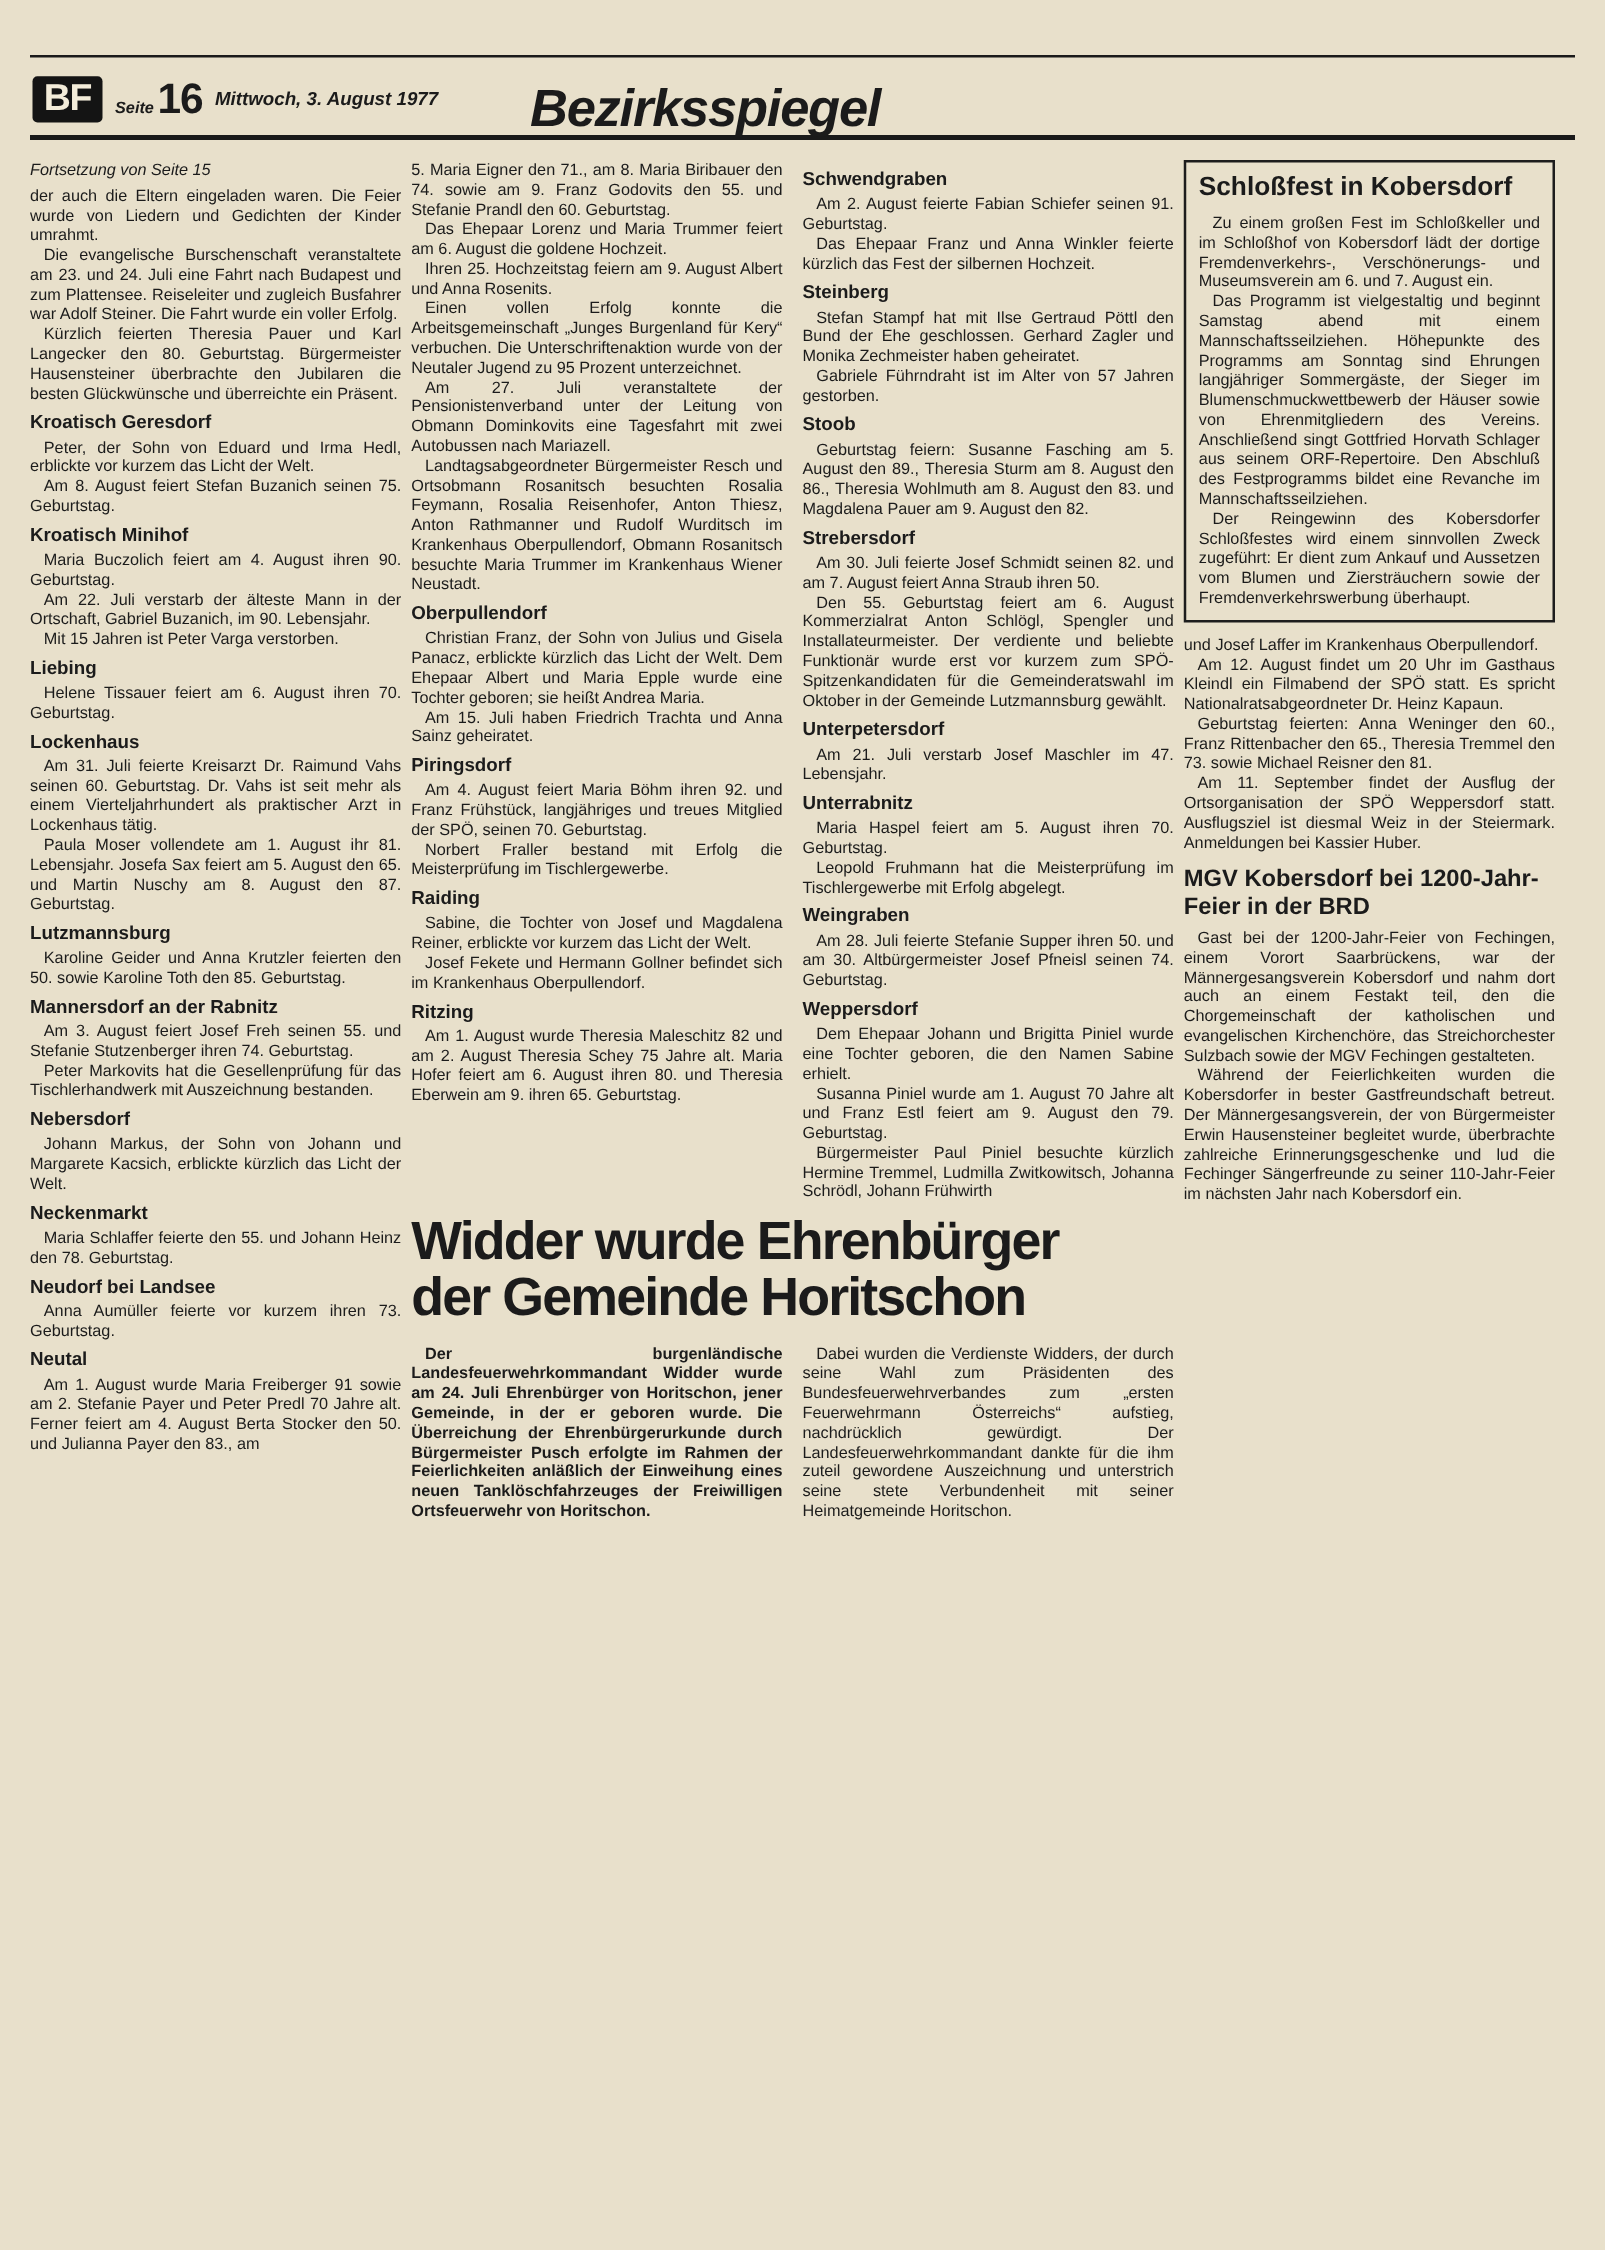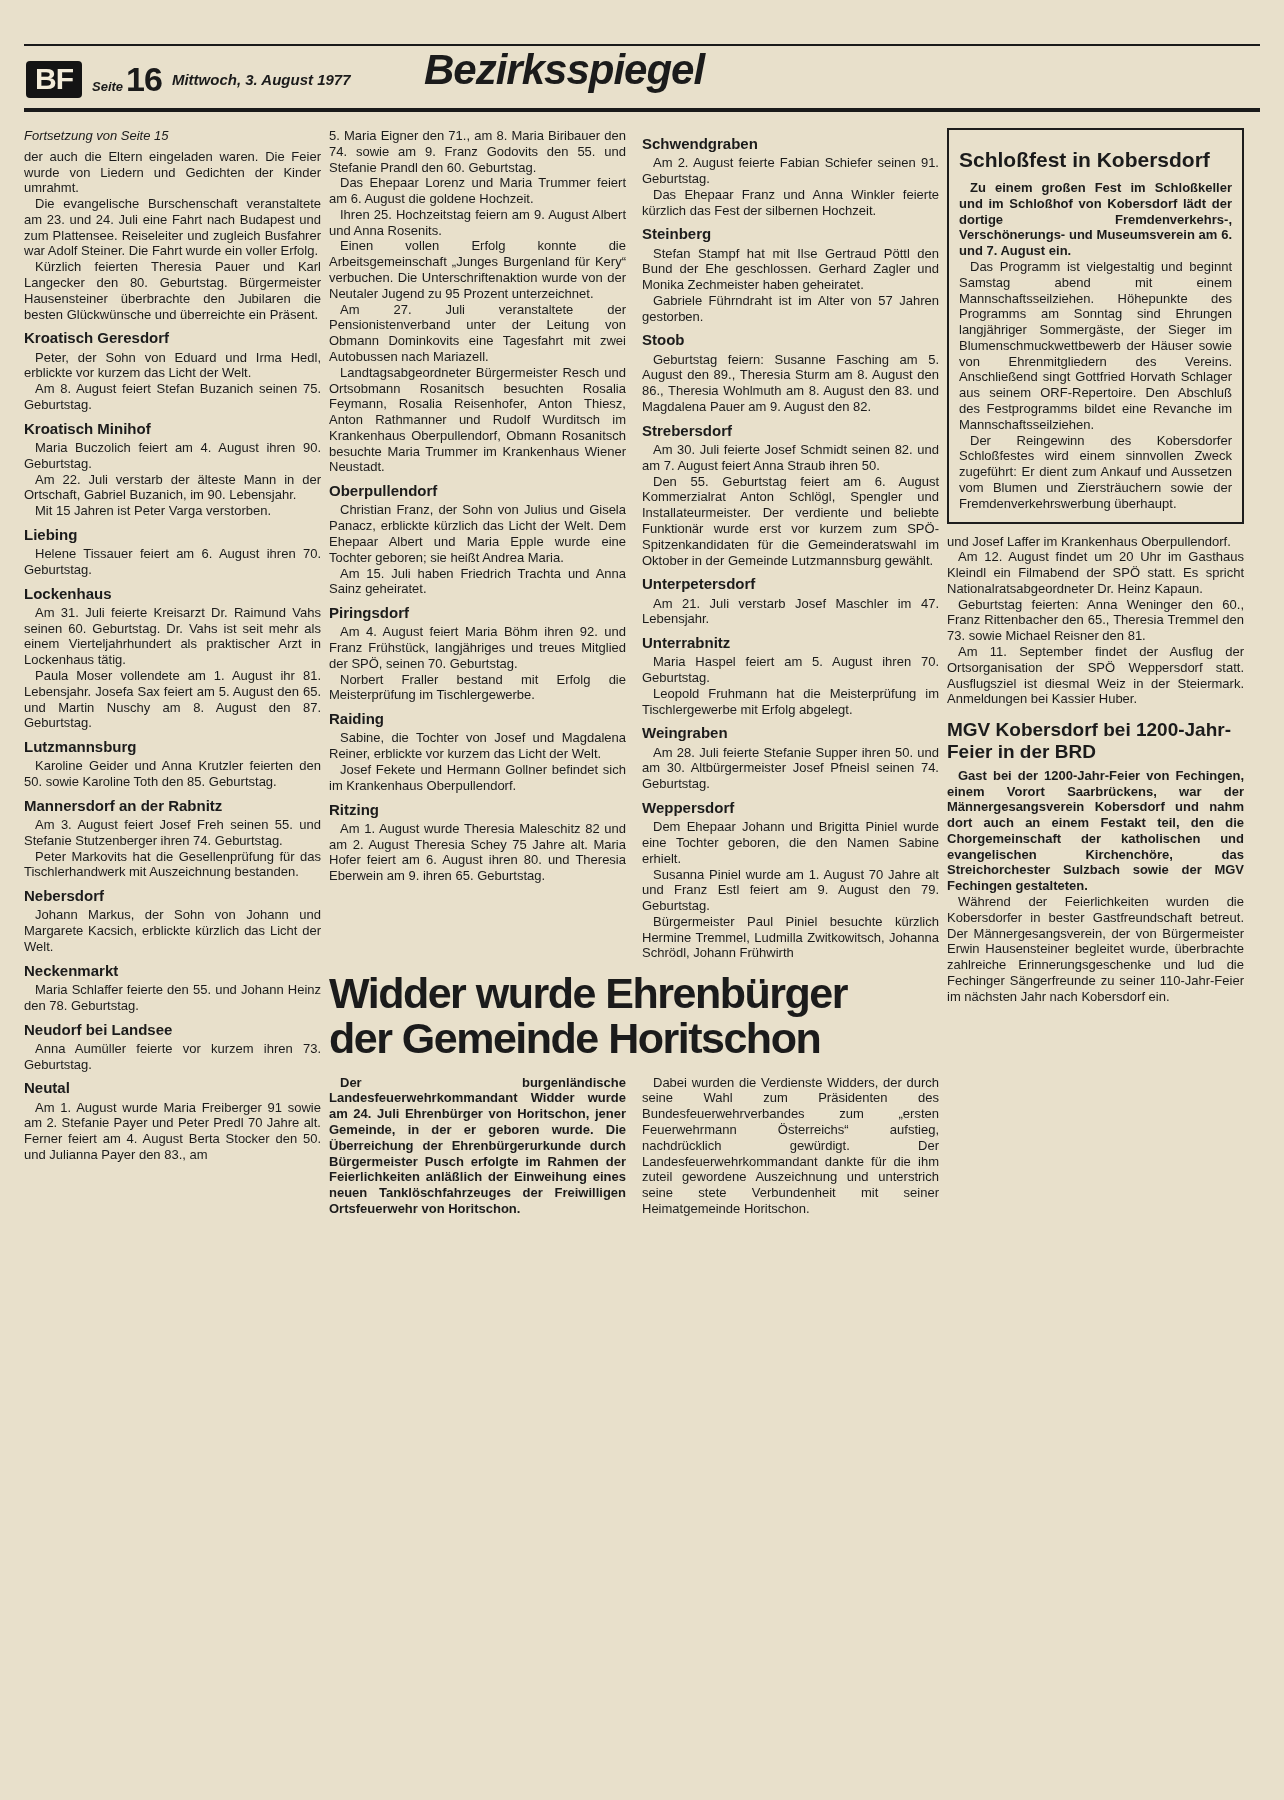--- a/index.html
+++ b/index.html
@@ -17,34 +17,34 @@
   .masthead { position:relative; height:62px; display:flex; align-items:center; padding:4px 0 0 2px; }
   .logo {
     background:#141414; color:#f3ecd9; font-weight:bold; font-size:30px;
     padding:1px 9px 3px; border-radius:4px; letter-spacing:-1px; line-height:1.1;
   }
   .seite-group { display:flex; align-items:baseline; margin-left:10px; }
   .seite-label { font-size:13px; font-weight:bold; font-style:italic; }
   .page-num { font-size:34px; font-weight:bold; margin-left:3px; letter-spacing:-1px; }
   .date { font-size:15px; font-weight:bold; font-style:italic; margin-left:10px; }
   .paper-title {
-    position:absolute; left:400px; top:0;
+    position:absolute; left:400px; top:17px;
     font-size:42px; font-weight:bold; font-style:italic; letter-spacing:-1px;
   }
   .content { display:flex; gap:8px; margin-top:16px; font-size:13px; line-height:1.215; }
   .col { width:297px; flex:none; }
   .mid { width:610px; flex:none; display:flex; flex-direction:column; }
   .mid-cols { display:flex; gap:16px; }
   .blk.h  { font-weight:bold; font-size:15px; margin:7px 0 2px; }
   .blk.bigh { font-weight:bold; font-size:19px; line-height:1.15; margin:12px 0 5px; }
   .blk.p  { text-align:justify; text-indent:11px; hyphens:auto; -webkit-hyphens:auto; }
   .blk.p0 { text-align:justify; hyphens:auto; -webkit-hyphens:auto; }
-  .blk.pb { text-align:justify; text-indent:11px; font-weight:bold; hyphens:auto; -webkit-hyphens:auto; }
+  .blk.pb { text-align:justify; text-indent:11px; font-weight:normal; hyphens:auto; -webkit-hyphens:auto; }
   .blk.pi { font-style:italic; margin-bottom:5px; }
-  .box { border:2px solid #1d1d1d; padding:18px 10px 10px; margin-bottom:10px; }
+  .box { border:2px solid #1d1d1d; padding:8px 10px 10px; margin-bottom:10px; }
   .box-heading { font-weight:bold; font-size:21px; line-height:1.1; margin-bottom:9px; }
   .feature { margin-top:10px; }
   .headline { font-weight:bold; font-size:43px; line-height:1.04; letter-spacing:-1.5px; }
   .feature-cols { display:flex; gap:16px; margin-top:14px;align-items:flex-end; }
   .fcol { width:297px; text-align:justify; text-indent:11px; hyphens:auto; -webkit-hyphens:auto; }
   .fcol.lead { font-weight:bold; }
 </style>
 </head>
 <body>
 

